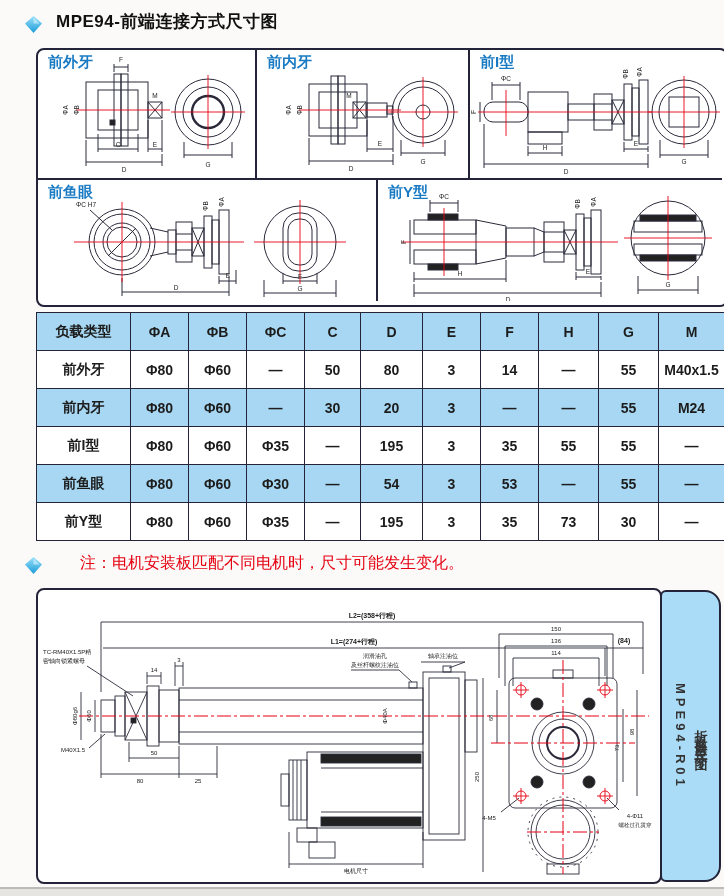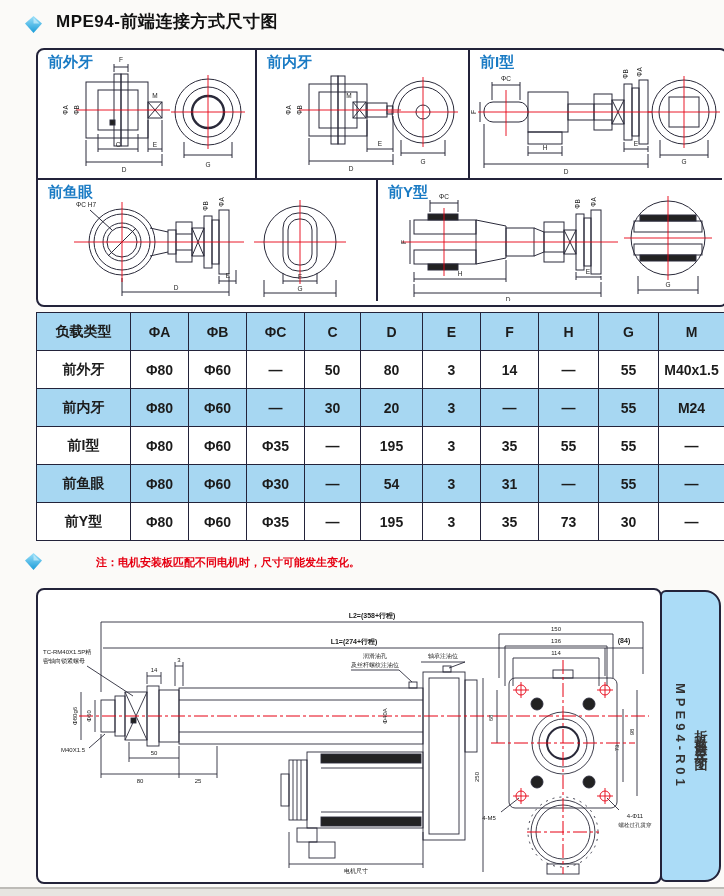--- a/index.html
+++ b/index.html
@@ -1,20 +1,20 @@
 <!DOCTYPE html>
 <html><head>
 <meta charset="utf-8">
 <style>
   html,body{margin:0;padding:0;background:#fbfaf8;}
   .page{position:relative;width:724px;height:896px;background:#fbfaf8;overflow:hidden;
         font-family:"Liberation Sans","DejaVu Sans",sans-serif;color:#1a1a1a;}
   .sec-header{position:absolute;left:25px;display:flex;align-items:flex-end;gap:14px;}
   .sec-title{font-size:17px;font-weight:bold;color:#111;letter-spacing:.5px;}
-  .note{font-size:11px;font-weight:bold;color:#e60012;margin-left:40px;}
+  .note{font-size:16px;font-weight:normal;color:#e60012;margin-left:24px;}
   .panel{position:absolute;background:#fff;border:2px solid #23233a;border-radius:8px;}
   .cell{position:absolute;}
   .cell-label{position:absolute;top:3px;left:10px;color:#1a7bc4;font-weight:bold;font-size:15px;z-index:2;}
   .cell svg{position:absolute;left:0;top:0;}
   svg text{font-family:"Liberation Sans","DejaVu Sans",sans-serif;fill:#222;}
   table.dims{position:absolute;left:36px;top:312px;width:688px;border-collapse:collapse;table-layout:fixed;}
   table.dims td,table.dims th{border:1.6px solid #23233a;height:37px;text-align:center;vertical-align:middle;
         font-size:14px;font-weight:bold;color:#1c1c1c;padding:0;}
   tr.blue td,tr.blue th{background:#a7d7f2;}
   tr.white td{background:#ffffff;}
@@ -380,21 +380,21 @@
       <td>—</td>
     </tr>
     <tr class="blue">
       <td>前鱼眼</td>
       <td>Φ80</td>
       <td>Φ60</td>
       <td>Φ30</td>
       <td>—</td>
       <td>54</td>
       <td>3</td>
-      <td>31</td>
+      <td>53</td>
       <td>—</td>
       <td>55</td>
       <td>—</td>
     </tr>
     <tr class="white">
       <td>前Y型</td>
       <td>Φ80</td>
       <td>Φ60</td>
       <td>Φ35</td>
       <td>—</td>

